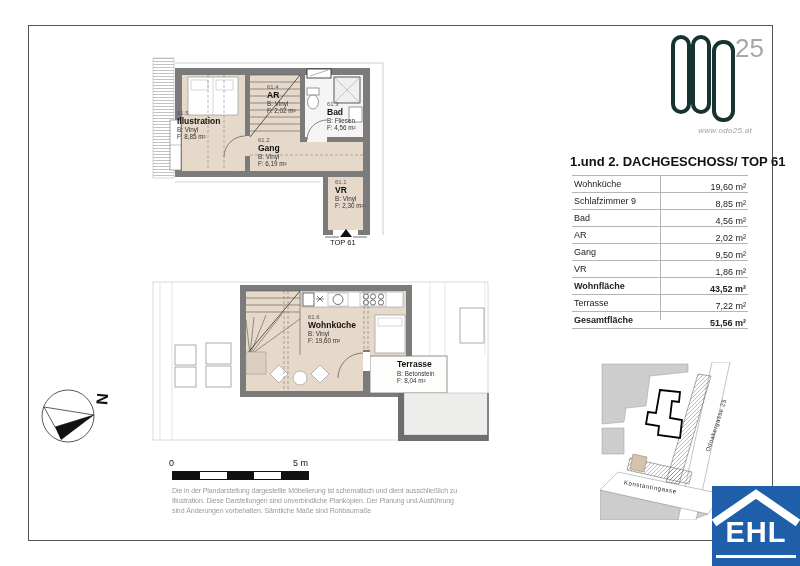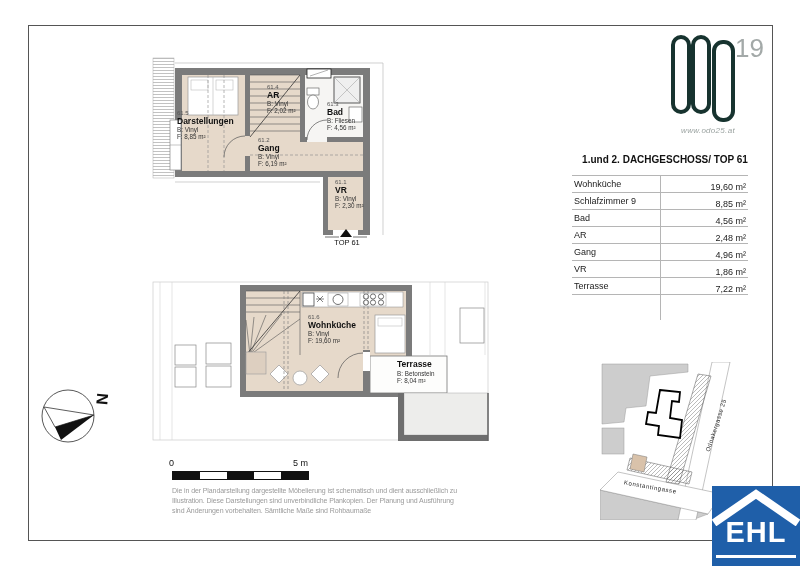--- a/index.html
+++ b/index.html
@@ -3,39 +3,39 @@
 <meta charset="utf-8">
 <style>
   html,body{margin:0;padding:0;background:#e8e8e8;}
   #page{position:relative;width:800px;height:566px;background:#fff;overflow:hidden;
         font-family:"Liberation Sans",sans-serif;color:#222;}
   .abs{position:absolute;}
   #frame{left:28px;top:25px;width:743px;height:514px;border:1px solid #555;}
 
   
   #logo-num{left:735px;top:33px;font-size:26px;color:#a3a9a8;}
-  #logo-url{left:664px;top:126px;width:88px;text-align:center;font-size:8px;font-style:italic;color:#9ba3a1;letter-spacing:.3px;}
-
-  
-  #tbl-title{left:570px;top:154px;width:190px;text-align:center;font-weight:bold;font-size:10px;color:#111;white-space:nowrap;}
+  #logo-url{left:664px;top:126px;width:88px;text-align:right;font-size:8px;font-style:italic;color:#9ba3a1;letter-spacing:.3px;}
+
+  
+  #tbl-title{left:570px;top:154px;width:190px;text-align:center;font-weight:bold;font-size:13px;color:#111;white-space:nowrap;}
   #tbl{left:572px;top:175px;width:176px;}
   .trow{display:flex;justify-content:space-between;align-items:center;height:16px;
         border-bottom:1px solid #b5b5b5;font-size:9px;color:#222;}
   .trow:first-child{border-top:1px solid #b5b5b5;}
   .trow .tl{padding-left:2px;}
   .trow .tv{padding-right:2px;margin-top:6px;}
   .trow.b{font-weight:bold;}
   #tbl-div{left:660px;top:175px;width:1px;height:145px;background:#b5b5b5;}
 
   
   .rlabel{position:absolute;line-height:1.12;white-space:nowrap;}
   .rnum{font-size:6px;color:#555;}
   .rname{font-size:8.5px;font-weight:bold;color:#111;}
   .rinfo{font-size:6.3px;color:#333;}
-  #top61{left:330px;top:238px;width:34px;text-align:center;font-size:7.5px;color:#111;}
+  #top61{left:330px;top:238px;width:34px;text-align:left;font-size:7.5px;color:#111;}
 
   
   #sb0{left:169px;top:458px;font-size:9px;color:#111;}
   #sb5{left:293px;top:458px;font-size:9px;color:#111;text-align:center;}
   #sbar{left:172px;top:471px;width:135px;height:7px;border:1px solid #111;display:flex;}
   #sbar div{flex:1;}
   #sbar div:nth-child(odd){background:#111;}
   #sbar div:nth-child(even){background:#fff;}
 
   
@@ -55,52 +55,60 @@
 
 <div id="page">
 
   <div id="frame" class="abs"></div>
 
   <svg class="abs" style="left:670px;top:34px" width="70" height="90">
     <rect x="3" y="3" width="16" height="75" rx="8" fill="none" stroke="#17332f" stroke-width="4"></rect>
     <rect x="23" y="3" width="16" height="75" rx="8" fill="none" stroke="#17332f" stroke-width="4"></rect>
     <rect x="44" y="8" width="19" height="78" rx="9" fill="none" stroke="#17332f" stroke-width="4"></rect>
   </svg>
-  <div id="logo-num" class="abs">19</div>
+  <div id="logo-num" class="abs">25</div>
   <div id="logo-url" class="abs">www.odo25.at</div>
 
   <div id="tbl-title" class="abs">1.und 2. DACHGESCHOSS/ TOP 61</div>
   <div id="tbl" class="abs">
     <div class="trow">
         <span class="tl">Wohnküche</span>
         <span class="tv">19,60 m²</span>
       </div>
     <div class="trow">
         <span class="tl">Schlafzimmer 9</span>
         <span class="tv">8,85 m²</span>
       </div>
     <div class="trow">
         <span class="tl">Bad</span>
         <span class="tv">4,56 m²</span>
       </div>
     <div class="trow">
         <span class="tl">AR</span>
-        <span class="tv">2,48 m²</span>
+        <span class="tv">2,02 m²</span>
       </div>
     <div class="trow">
         <span class="tl">Gang</span>
-        <span class="tv">4,96 m²</span>
+        <span class="tv">9,50 m²</span>
       </div>
     <div class="trow">
         <span class="tl">VR</span>
         <span class="tv">1,86 m²</span>
       </div>
+    <div class="trow b">
+        <span class="tl">Wohnfläche</span>
+        <span class="tv">43,52 m²</span>
+      </div>
     <div class="trow">
         <span class="tl">Terrasse</span>
         <span class="tv">7,22 m²</span>
+      </div>
+    <div class="trow b">
+        <span class="tl">Gesamtfläche</span>
+        <span class="tv">51,56 m²</span>
       </div>
   </div>
   <div id="tbl-div" class="abs"></div>
 
   <svg class="abs" style="left:150px;top:54px" width="250" height="200">
     <defs>
       <pattern id="hatchH" width="4" height="3" patternUnits="userSpaceOnUse">
         <line x1="0" y1="1.5" x2="4" y2="1.5" stroke="#999" stroke-width=".6"></line>
       </pattern>
     </defs>
@@ -159,21 +167,21 @@
       <line x1="100" y1="101" x2="213" y2="101"></line>
     </g>
 
     <polygon points="190,183 202,183 196,175" fill="#111"></polygon>
     <line x1="175" y1="183" x2="189" y2="183" stroke="#333" stroke-width=".7"></line>
     <line x1="203" y1="183" x2="217" y2="183" stroke="#333" stroke-width=".7"></line>
   </svg>
 
   <div class="rlabel" style="left:177px;top:110px">
     <div class="rnum">61.5</div>
-    <div class="rname">Darstellungen</div>
+    <div class="rname">Illustration</div>
     <div class="rinfo">B: Vinyl</div>
     <div class="rinfo">F: 8,85 m²</div>
   </div>
   <div class="rlabel" style="left:267px;top:84px">
     <div class="rnum">61.4</div>
     <div class="rname">AR</div>
     <div class="rinfo">B: Vinyl</div>
     <div class="rinfo">F: 2,02 m²</div>
   </div>
   <div class="rlabel" style="left:327px;top:101px">

